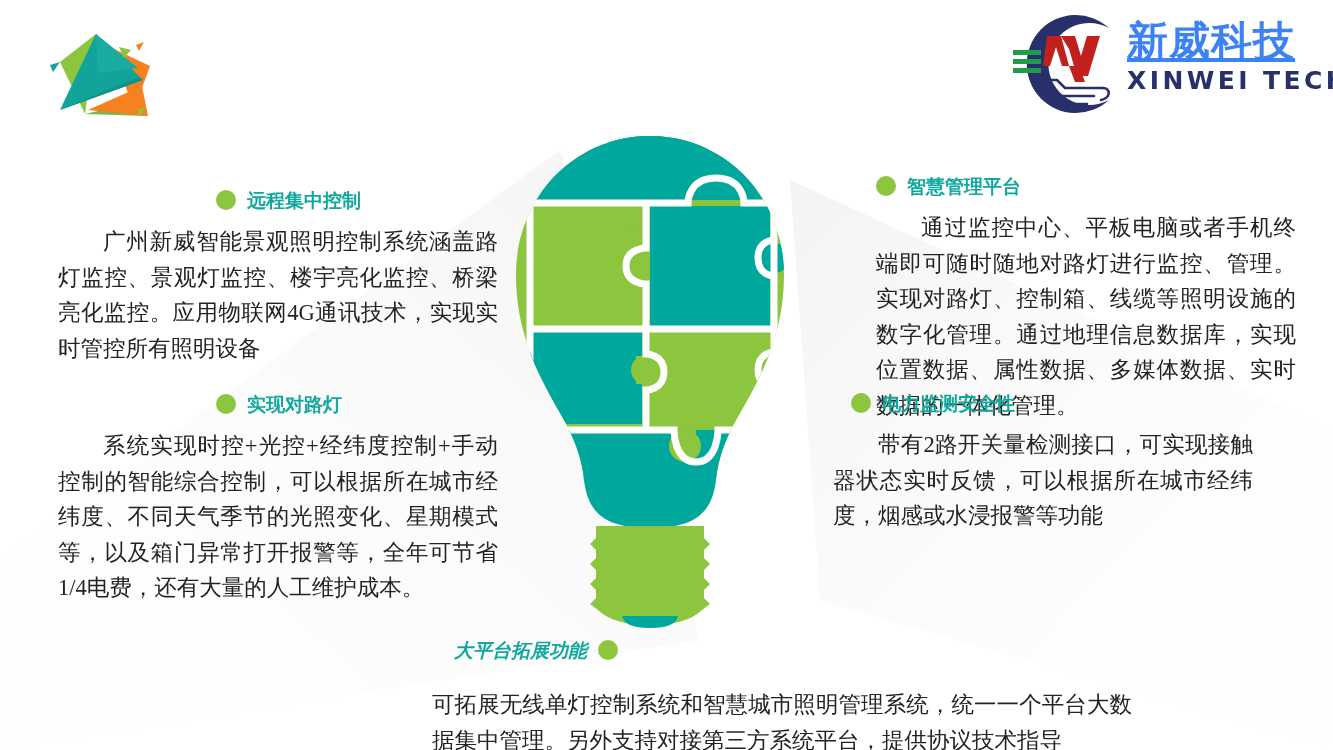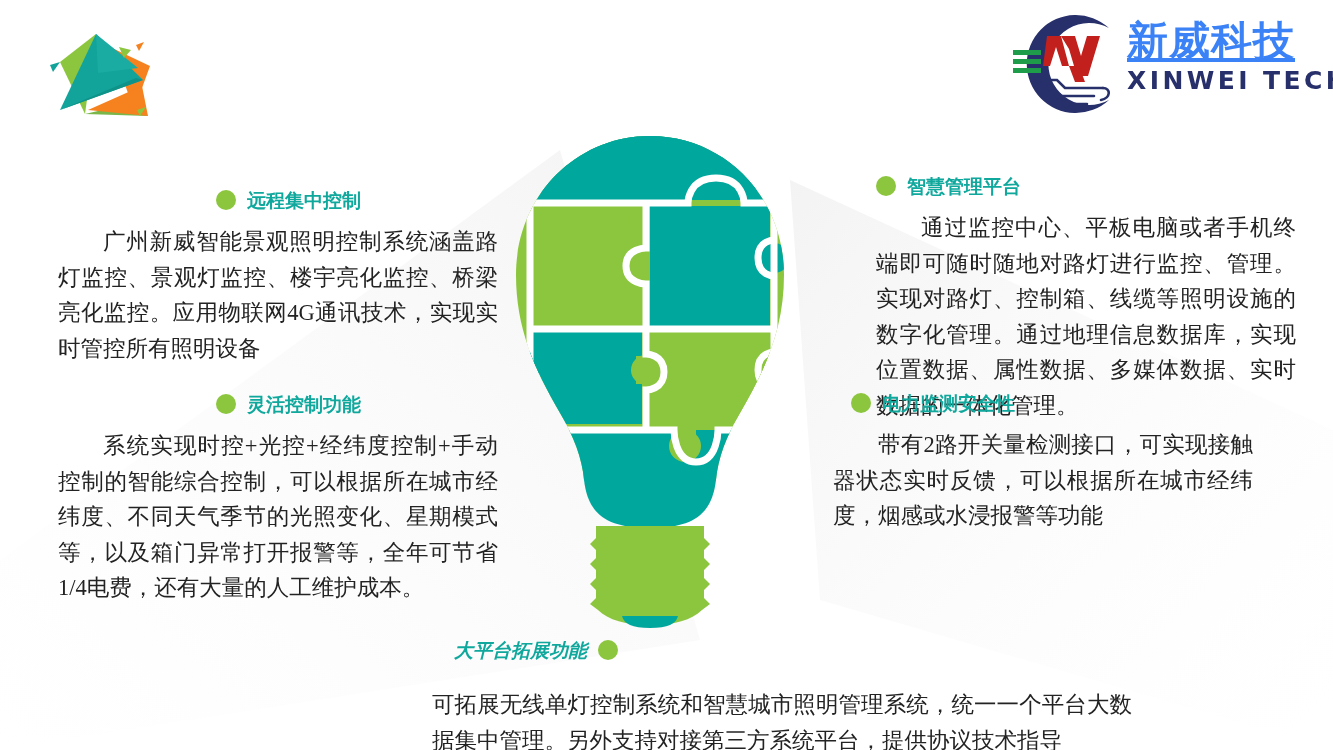--- a/index.html
+++ b/index.html
@@ -246,21 +246,21 @@
     <div class="feat-head">
       <span class="dot"></span>
       <span>远程集中控制</span>
     </div>
     <div class="feat-body">广州新威智能景观照明控制系统涵盖路灯监控、景观灯监控、楼宇亮化监控、桥梁亮化监控。应用物联网4G通讯技术，实现实时管控所有照明设备</div>
   </div>
 
   <div class="feat" id="feat-flex">
     <div class="feat-head">
       <span class="dot"></span>
-      <span>灵活控制功能</span>
+      <span>实现对路灯</span>
     </div>
     <div class="feat-body">系统实现时控+光控+经纬度控制+手动控制的智能综合控制，可以根据所在城市经纬度、不同天气季节的光照变化、星期模式等，以及箱门异常打开报警等，全年可节省1/4电费，还有大量的人工维护成本。</div>
   </div>
 
   <div class="feat" id="feat-platform">
     <div class="feat-head">
       <span class="dot"></span>
       <span>智慧管理平台</span>
     </div>
     <div class="feat-body">通过监控中心、平板电脑或者手机终端即可随时随地对路灯进行监控、管理。实现对路灯、控制箱、线缆等照明设施的数字化管理。通过地理信息数据库，实现位置数据、属性数据、多媒体数据、实时数据的一体化管理。</div>

